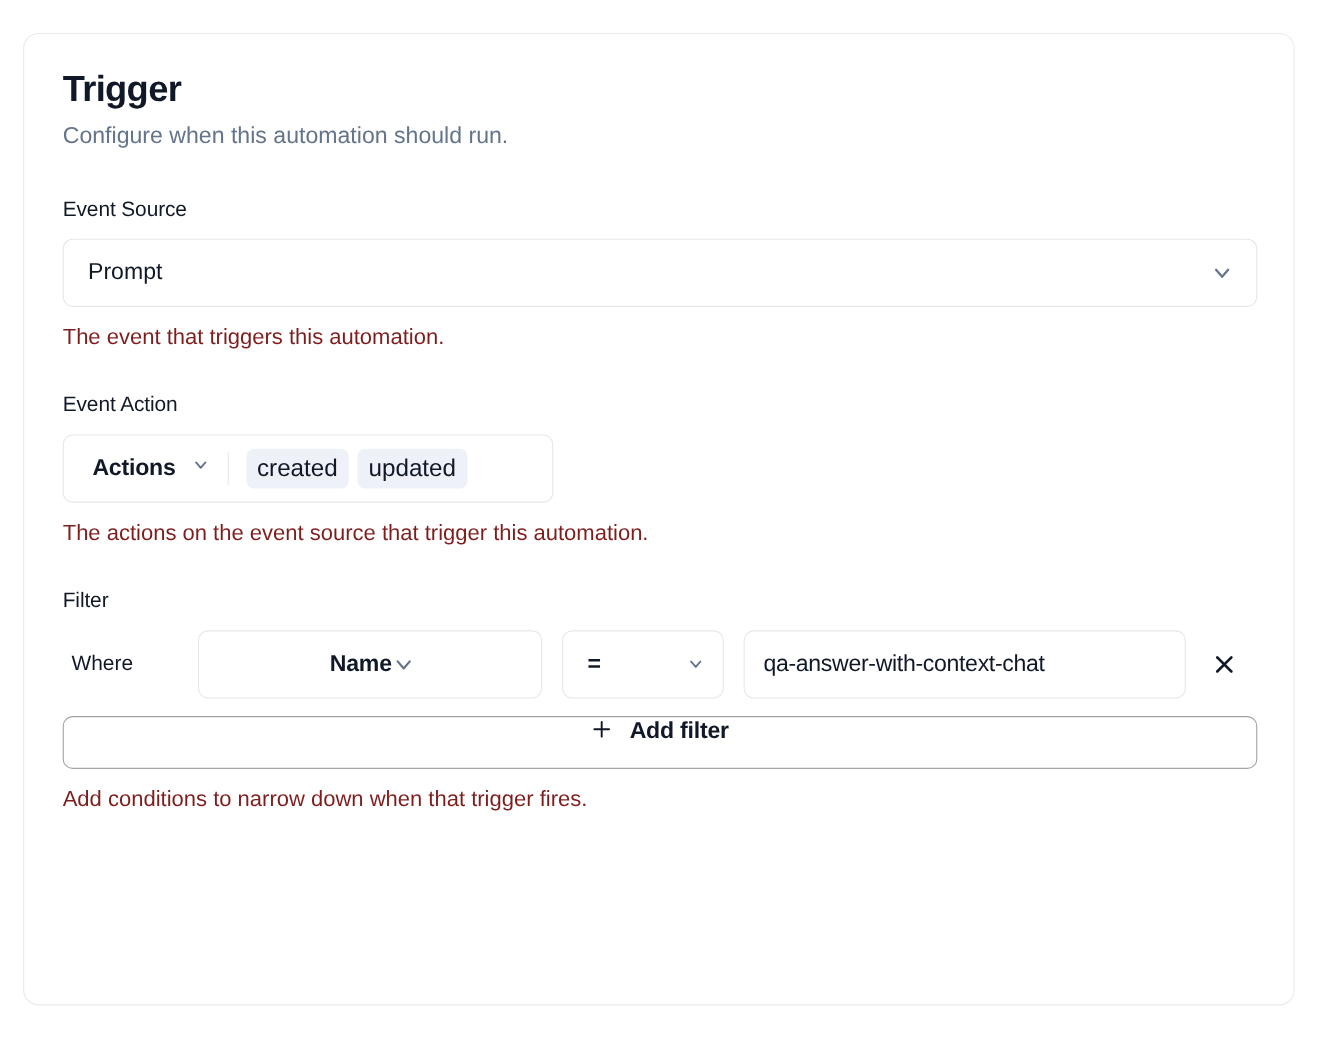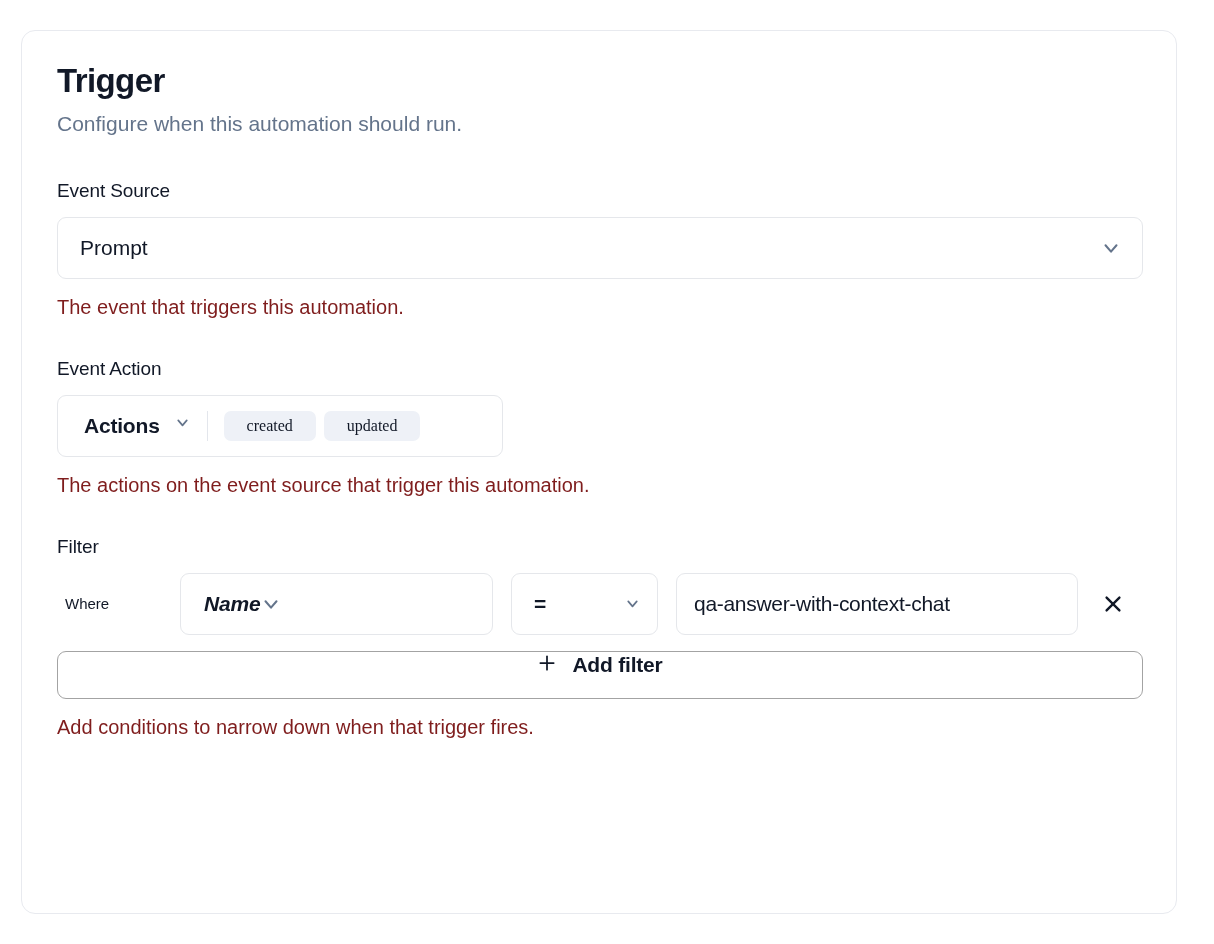--- a/index.html
+++ b/index.html
@@ -137,49 +137,47 @@
     flex: none;
   }
   .chips {
     display: flex;
     align-items: center;
     gap: 8px;
   }
   .chip {
     background: #eef1f7;
     border-radius: 7px;
-    padding: 7px 23px;
-    font-size: 16px;
+    padding: 7px 10px;
+    font-size: 22px;
     color: #111827;
     line-height: 1;
     white-space: nowrap;
-    font-family: Liberation Serif, serif;
   }
 
   
   .filter-row {
     display: flex;
     align-items: center;
     gap: 0;
     height: 62px;
   }
   .where-label {
-    font-size: 15px;
+    font-size: 19px;
     color: #111827;
     width: 123px;
     flex: none;
     padding-left: 8px;
   }
   .sel-field {
     width: 313px;
     height: 62px;
     padding: 0 18px 0 23px;
-    justify-content: flex-start;
-    flex: none;
-    font-style: italic;
+    justify-content: center;
+    flex: none;
   }
   .sel-field .value {
     font-size: 21px;
     font-weight: 600;
     color: #111827;
     letter-spacing: -0.2px;
   }
   .sel-op {
     width: 147px;
     height: 62px;

